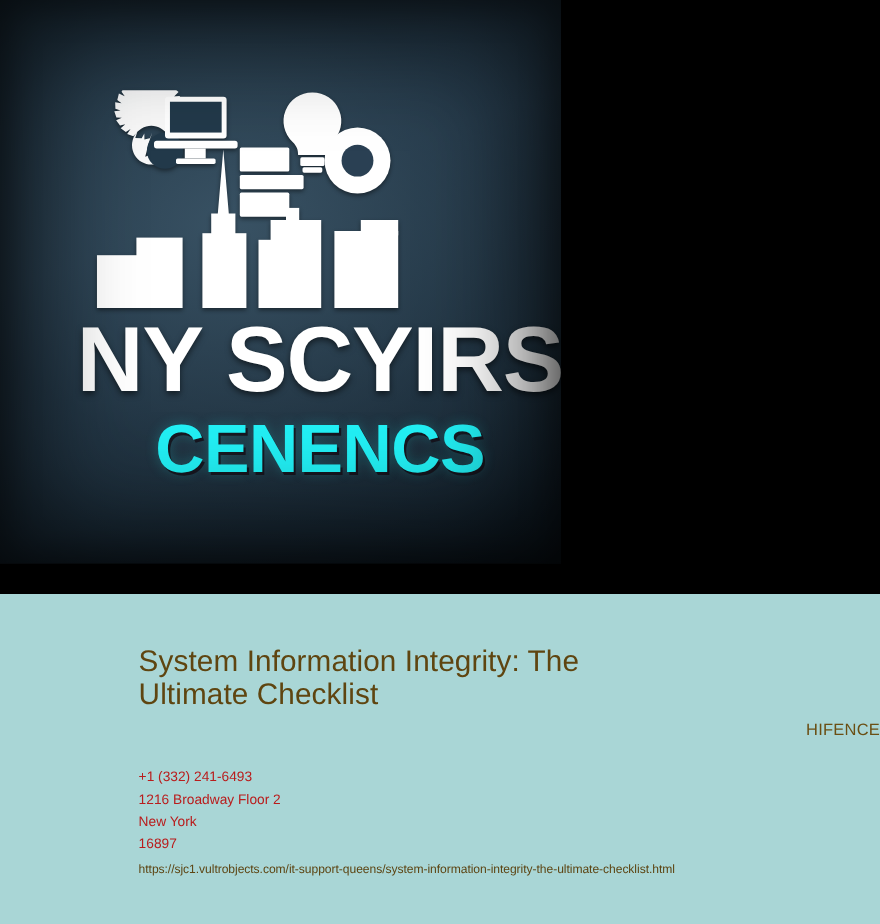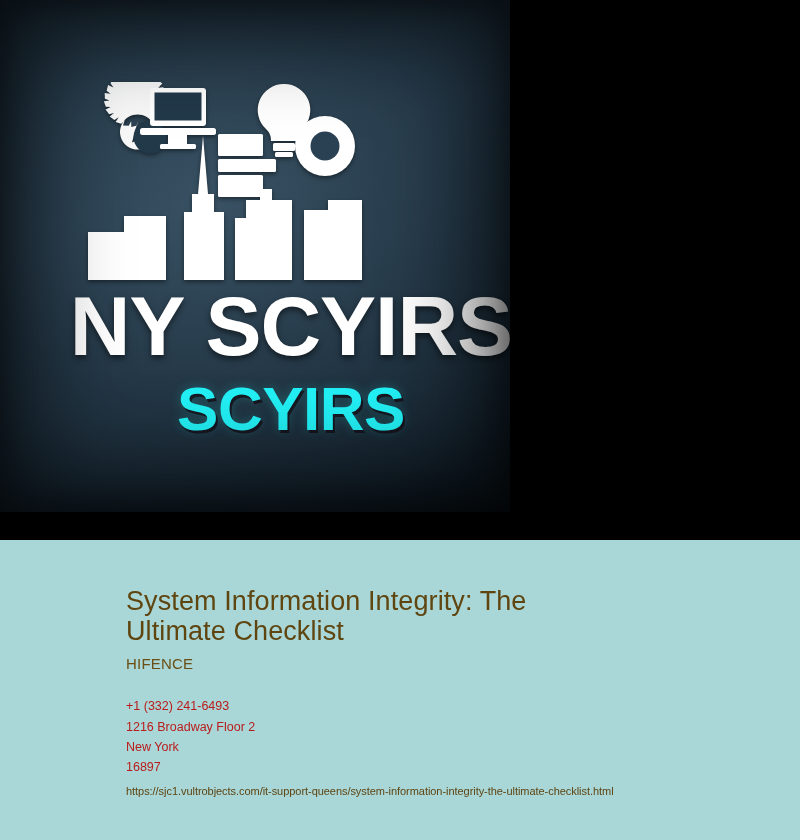--- a/index.html
+++ b/index.html
@@ -92,20 +92,21 @@
     line-height:1.12;
     max-width:500px;
     letter-spacing:0.1px;
     margin-top:20px;
   }
   #doc-subtitle{
     margin-top:9px;
     color:#6b4f14;
     font-size:15px;
     letter-spacing:0.2px;
+    text-align:right;
   }
   #contact-block{
     margin-top:24px;
     color:#b91c1c;
     font-size:12.5px;
     line-height:1.62;
   }
   #contact-block div{ white-space:nowrap; }
   #doc-url{
     margin-top:8px;
@@ -169,21 +170,21 @@
           <rect x="172" y="107" width="12" height="12"></rect>
 
           <rect x="216" y="128" width="58" height="70"></rect>
           <rect x="240" y="118" width="34" height="14"></rect>
         </g>
       </svg>
     </div>
 
     <div class="hero-text-wrap">
       <div id="hero-title-main">NY SCYIRS</div>
-      <div id="hero-title-sub">SCYIRS</div>
+      <div id="hero-title-sub">CENENCS</div>
     </div>
 
     <div id="hero-vignette"></div>
   </div>
 </div>
 
 <div id="info-panel">
   <h1 id="doc-title">System Information Integrity: The Ultimate Checklist</h1>
   <div id="doc-subtitle">HIFENCE</div>
 

